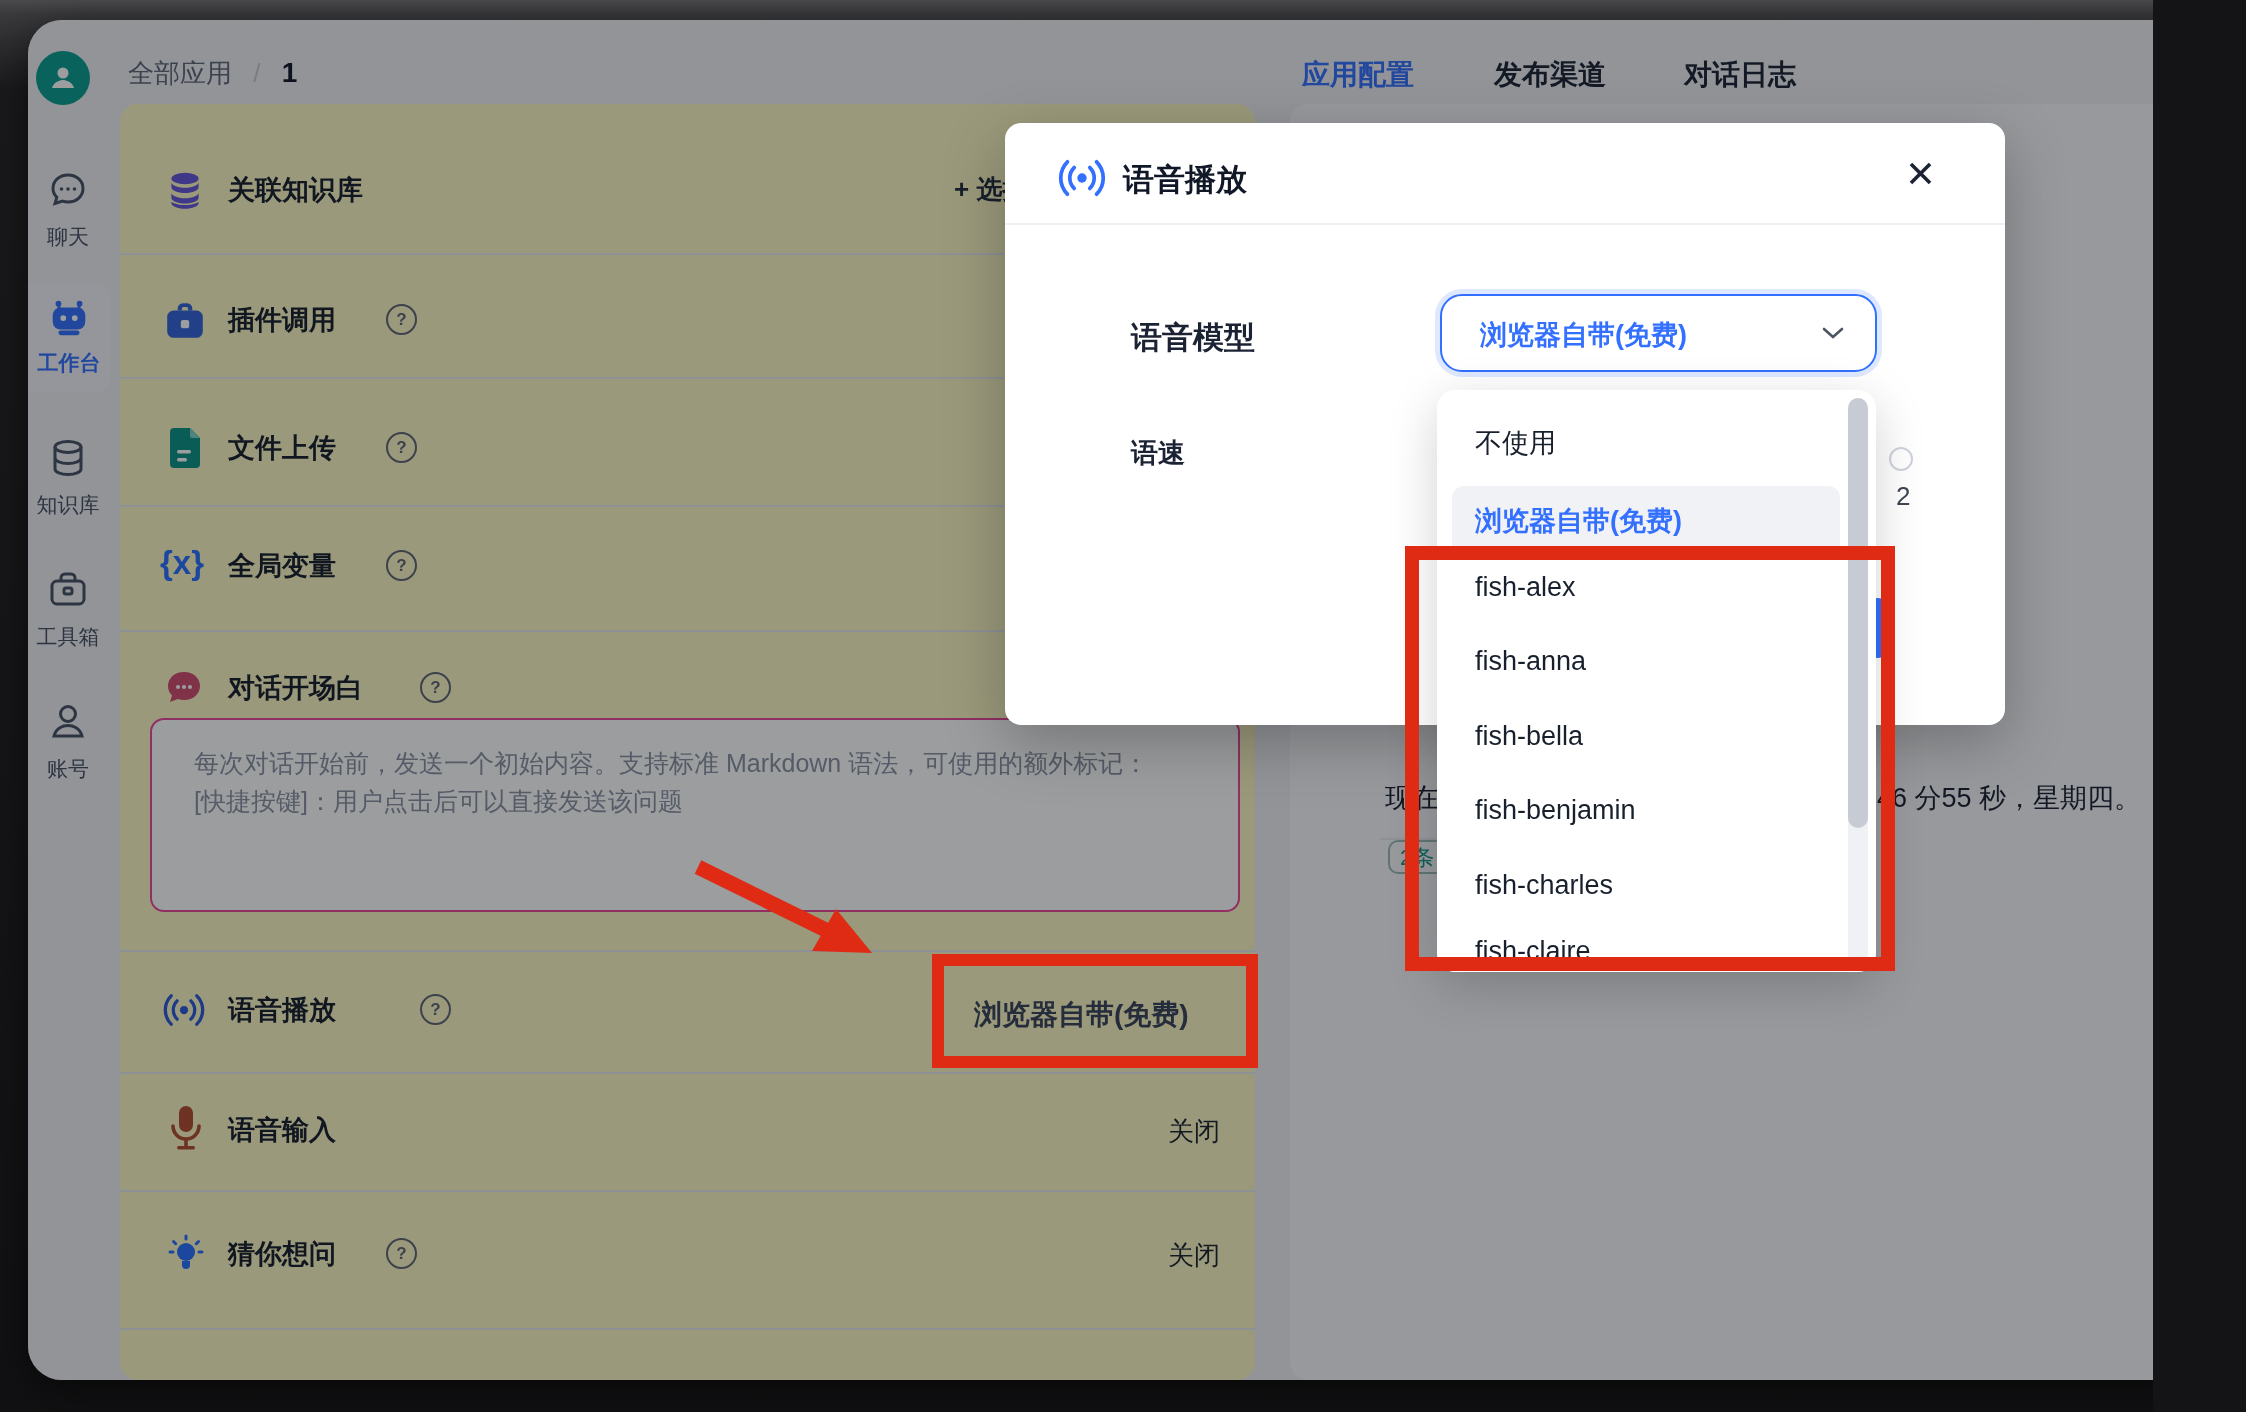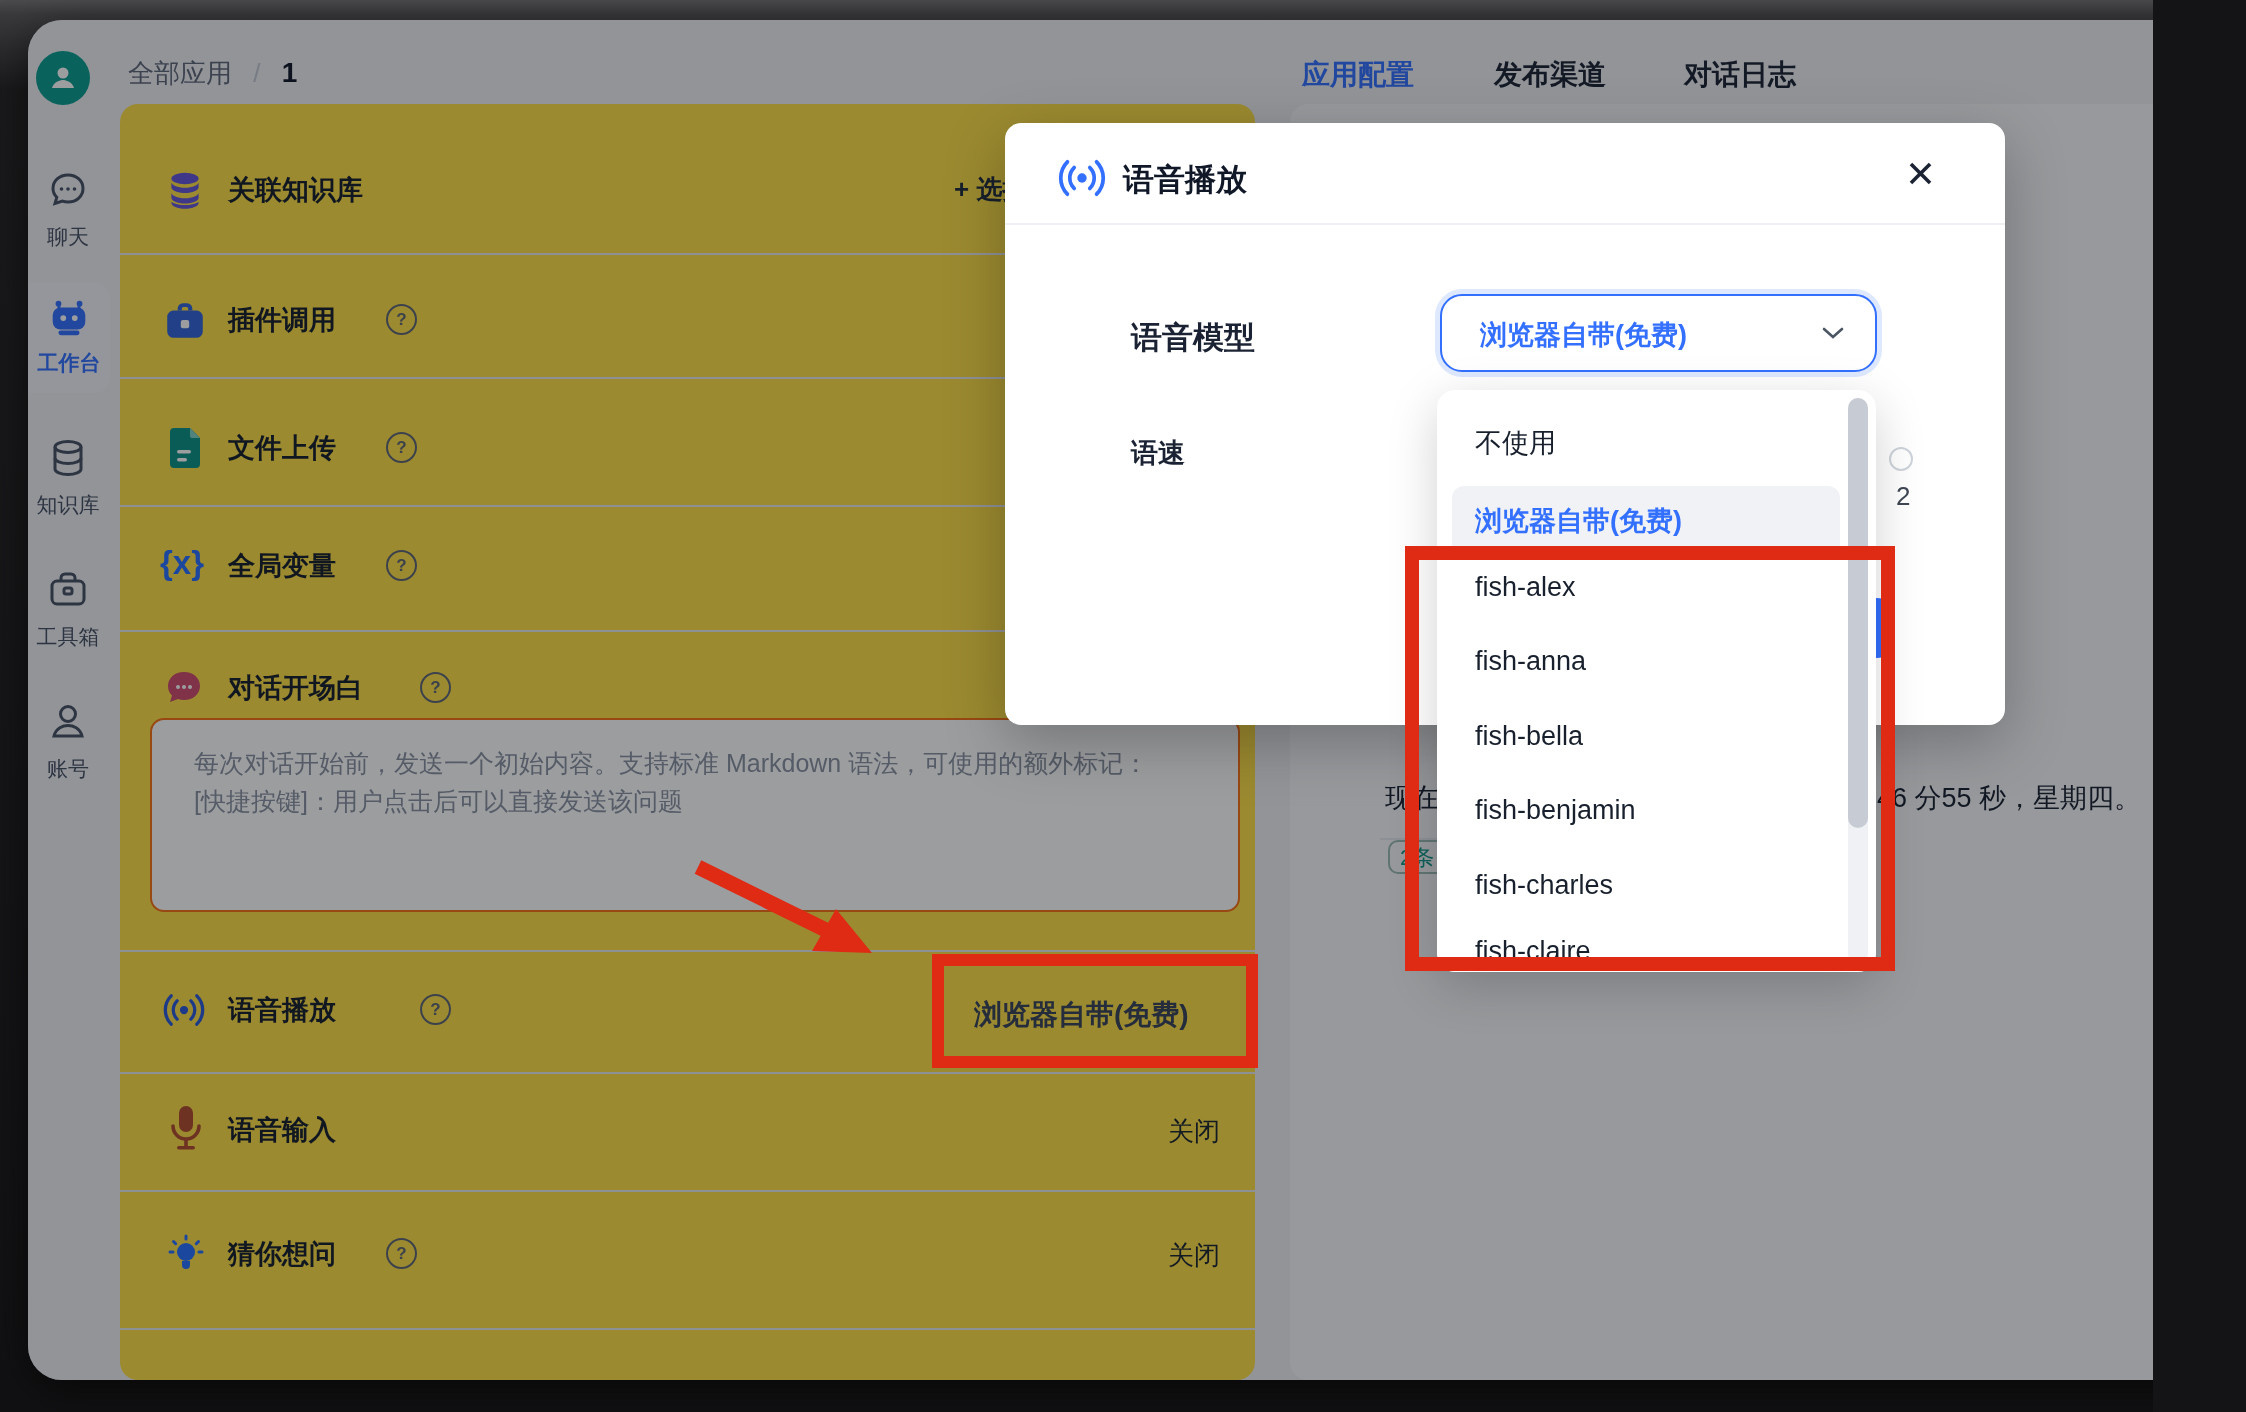--- a/index.html
+++ b/index.html
@@ -2,21 +2,21 @@
 <html><head>
 <meta charset="utf-8">
 <style>
   html,body{margin:0;padding:0;background:#141416;}
   #canvas{position:relative;width:2153px;height:1412px;overflow:hidden;
     background:linear-gradient(#4b4b4e 0px,#3a3a3d 14px,#1a1a1c 90px,#111113 100%);
     font-family:"Liberation Sans","DejaVu Sans",sans-serif;color:#17202e;}
   .abs{position:absolute;}
   .app{position:absolute;left:28px;top:20px;width:2190px;height:1360px;border-radius:34px;
     background:#eef0f4;overflow:hidden;box-shadow:0 10px 40px rgba(0,0,0,.55);}
-  .card{position:absolute;background:#fde047;border-radius:18px;}
+  .card{position:absolute;background:#fef9c3;border-radius:18px;}
   .divider{position:absolute;height:1.5px;background:#e7eaef;}
   .rowlabel{font-size:27px;font-weight:700;color:#18202d;white-space:nowrap;}
   .rowvalue{font-size:26px;font-weight:500;color:#1d2530;white-space:nowrap;}
   .help{display:inline-flex;align-items:center;justify-content:center;width:27px;height:27px;
     border:2px solid #5f6775;border-radius:50%;font-size:17px;font-weight:700;color:#5f6775;
     vertical-align:middle;}
   .tab{position:absolute;top:36px;font-size:28px;font-weight:600;color:#1c2534;white-space:nowrap;}
   .sideitem{position:absolute;width:92px;left:0;text-align:center;font-size:21px;color:#485264;}
   .overlay{position:absolute;inset:0;background:rgba(8,10,14,.40);z-index:5;}
   .modal{position:absolute;left:1005px;top:123px;width:1000px;height:602px;background:#fff;
@@ -165,21 +165,21 @@
         <svg width="44" height="44" viewBox="0 0 44 44">
             <path d="M22 6c9.4 0 16 6.2 16 14s-6.6 14-16 14c-2.2 0-4.2-.3-6-.9L8 36l2-6.5C7.4 27 6 23.8 6 20 6 12.2 12.6 6 22 6z" fill="#cf4d6e"></path>
             <circle cx="16" cy="21" r="2" fill="#fff"></circle>
             <circle cx="22" cy="21" r="2" fill="#fff"></circle>
             <circle cx="28" cy="21" r="2" fill="#fff"></circle>
           </svg>
       </div>
       <span class="rowlabel abs" style="left:108px;top:566px;">对话开场白</span>
       <span class="help abs" style="left:300px;top:568px;">?</span>
 
-      <div class="abs" style="left:30px;top:614px;width:1090px;height:194px;border:2px solid #f97316;border-radius:14px;background:#fff;box-sizing:border-box;">
+      <div class="abs" style="left:30px;top:614px;width:1090px;height:194px;border:2px solid #ec4899;border-radius:14px;background:#fff;box-sizing:border-box;">
         <div style="margin:24px 0 0 42px;font-size:25px;line-height:38px;color:#8a93a2;max-width:980px;">
           <div>每次对话开始前，发送一个初始内容。支持标准 Markdown 语法，可使用的额外标记：</div>
           <div>[快捷按键]：用户点击后可以直接发送该问题</div>
         </div>
       </div>
       <div class="divider" style="left:0;top:846px;width:1135px;"></div>
 
       <div class="abs" style="left:42px;top:884px;">
         <svg width="44" height="44" viewBox="0 0 48 48" fill="none" stroke="#2b5bd7" stroke-width="3.6" stroke-linecap="round">
             <circle cx="24" cy="24" r="4.5" fill="#2b5bd7" stroke="none"></circle>

